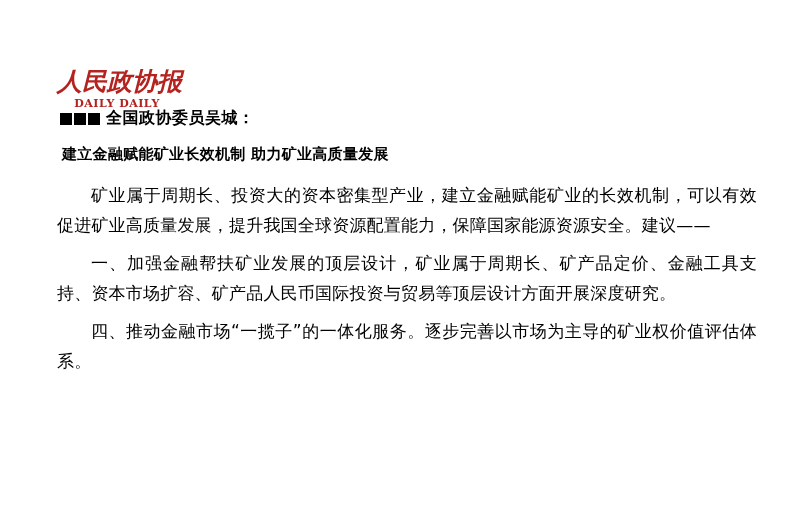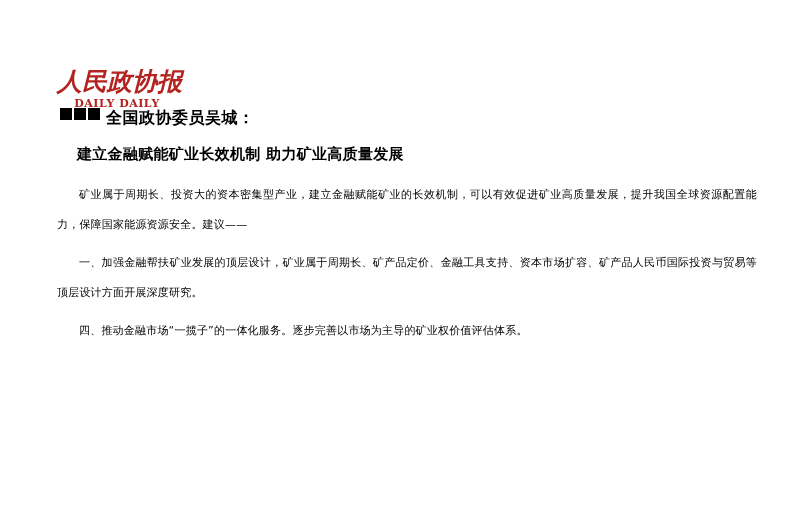--- a/index.html
+++ b/index.html
@@ -48,21 +48,21 @@
     white-space: nowrap;
   }
   .content {
     position: absolute;
     left: 57px;
     top: 108px;
     width: 700px;
   }
   .headline-row {
     display: flex;
-    align-items: flex-start;
+    align-items: center;
     margin-bottom: 16px;
   }
   .squares {
     display: inline-flex;
     gap: 2px;
     margin-right: 6px;
     margin-left: 3px;
   }
   .sq {
     width: 12px;
@@ -74,25 +74,25 @@
     font-size: 16px;
     font-weight: bold;
     color: #000000;
     font-family: "DejaVu Sans", "Liberation Sans", sans-serif;
     letter-spacing: 0.5px;
   }
   .subhead {
     font-size: 15px;
     font-weight: bold;
     color: #000000;
-    margin: 0 0 16px 20px;
+    margin: 0 0 16px 5px;
     letter-spacing: 0.3px;
   }
   .para {
-    font-size: 11px;
+    font-size: 17px;
     color: #000000;
     line-height: 30px;
     margin: 0 0 8px 0;
     text-indent: 2em;
     text-align: justify;
     letter-spacing: 0.2px;
   }
 </style>
 </head>
 <body>

